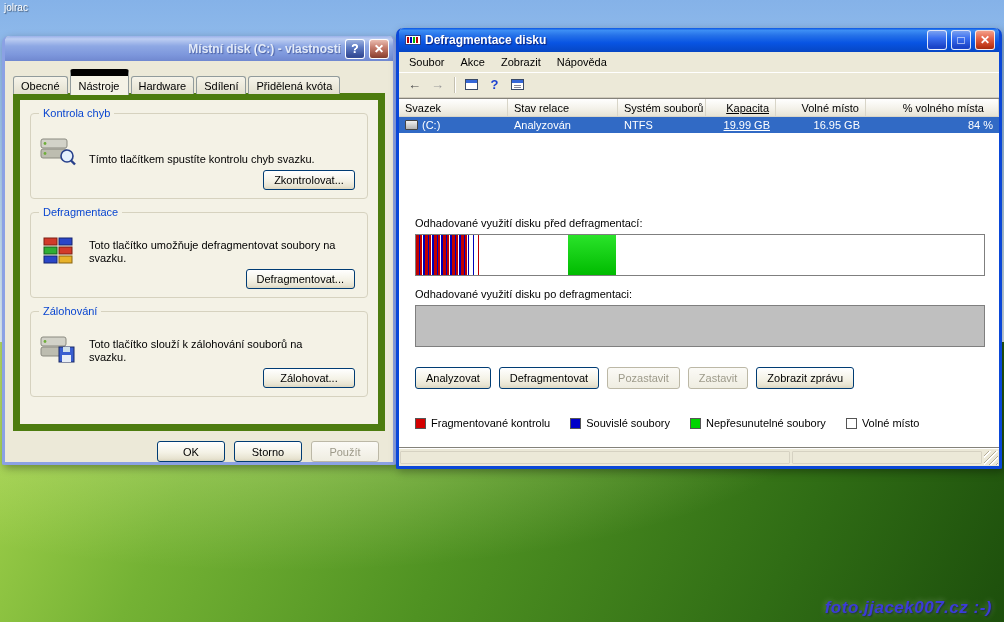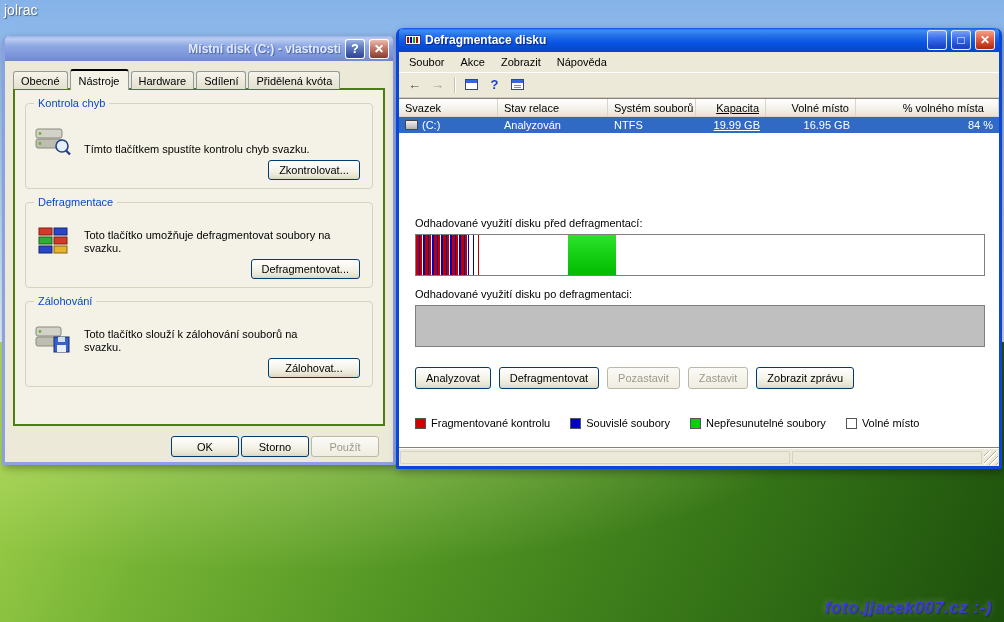--- a/index.html
+++ b/index.html
@@ -6,21 +6,21 @@
   html,body { width:1004px; height:622px; overflow:hidden; }
   body { font-family:"Liberation Sans", sans-serif; font-size:11px; color:#000; }
 
   .desktop { position:relative; width:1004px; height:622px; overflow:hidden; background:#7aa7e0; }
   .sky { position:absolute; left:0; top:0; right:0; height:55%;
          background:linear-gradient(180deg,#85b2e8 0%,#a5cbf0 40%,#cfe7f8 80%,#e6f3fc 100%); }
   .grass { position:absolute; left:0; top:55%; right:0; bottom:0;
          background:linear-gradient(115deg,#a6d44e 0%,#74b234 22%,#4f9222 48%,#306d15 78%,#1d4f0c 100%); }
   .grass::before { content:""; position:absolute; inset:0;
          background:radial-gradient(ellipse at 28% 18%, rgba(235,250,170,.45), rgba(0,0,0,0) 55%); }
-  .corner-label { position:absolute; left:4px; top:2px; color:#fff; font-size:14px; text-shadow:1px 1px 1px rgba(0,0,0,.5); z-index:1; }
+  .corner-label { position:absolute; left:4px; top:2px; color:#fff; font-size:10px; text-shadow:1px 1px 1px rgba(0,0,0,.5); z-index:1; }
   .watermark { position:absolute; right:12px; bottom:4px; z-index:10;
          font-size:17px; font-weight:bold; font-style:italic; color:#3b3bd8; letter-spacing:.5px;
          text-shadow:1px 1px 2px rgba(10,10,70,.55), 0 0 6px rgba(255,255,255,.35); }
 
   
   .window { position:absolute; background:#ece9d8; border-radius:7px 7px 2px 2px;
             box-shadow:2px 3px 8px rgba(0,0,0,.35); }
   .titlebar { height:24px; display:flex; align-items:center; gap:4px;
               padding:0 4px 0 6px; border-radius:5px 5px 0 0;
               background:linear-gradient(180deg,#0854e3 0%,#3d8ef4 10%,#2470e8 32%,#0854e3 62%,#0646c4 100%); }
@@ -44,31 +44,31 @@
   
   .props-window { left:2px; top:36px; width:394px; height:429px; z-index:2;
                   border:3px solid #8ba1e4; border-top:none; }
   .props-window .titlebar { margin:-0px -0px 0; height:25px; }
   .props-body { padding:0; height:398px; }
 
   .tabs { display:flex; align-items:flex-end; padding:7px 4px 0 8px; position:relative; z-index:2; }
   .tab { border:1px solid #919b9c; border-bottom:none; border-radius:3px 3px 0 0;
          padding:3px 7px 2px; margin-right:2px; background:linear-gradient(#f6f4ea,#e3e0cf);
          white-space:nowrap; cursor:default; }
-  .tab.active { background:#f4f2e6; border-top:2px solid #000000; padding:4px 8px 3px; position:relative; top:1px; }
-
-  .tab-panel { margin:-1px 8px 0 8px; height:338px; border:2px solid #4d7c0f; background:#f4f2e6; position:relative; z-index:1; }
+  .tab.active { background:#f4f2e6; border-top:7px solid #000000; padding:4px 8px 3px; position:relative; top:1px; }
+
+  .tab-panel { margin:-1px 8px 0 8px; height:338px; border:7px solid #4d7c0f; background:#f4f2e6; position:relative; z-index:1; }
   .group { position:relative; border:1px solid #d6d2bf; border-radius:4px; margin:13px 10px 0; padding:12px 8px 8px; }
   .group-title { position:absolute; top:-7px; left:8px; background:#f4f2e6; padding:0 4px; color:#0a46d0; }
   .group-row { display:flex; gap:12px; align-items:flex-end; min-height:40px; }
   .gicon { width:38px; flex:0 0 38px; display:grid; place-items:center; }
   .gtext { width:248px; line-height:13px; padding-top:2px; }
   .group-btn { display:block; margin:4px 4px 0 auto; min-width:92px; height:20px; }
 
-  .footer-row { display:flex; justify-content:flex-end; gap:2px; padding:10px 14px 0 0; }
+  .footer-row { display:flex; justify-content:flex-end; gap:9px; padding:10px 14px 0 0; }
   .footer-row .xp-btn { width:68px; }
 
   
   .defrag-window { left:396px; top:28px; width:606px; height:441px; z-index:3;
                    border:3px solid #0a47d8; border-top:none; display:flex; flex-direction:column; }
   .defrag-window .titlebar { margin:0; }
   .app-icon { width:16px; height:16px; flex:0 0 16px; }
 
   .menubar { height:20px; display:flex; align-items:center; padding-left:2px; background:#ece9d8; }
   .menu-item { padding:3px 8px; cursor:default; }
@@ -82,21 +82,21 @@
   .mini-win::before { content:""; position:absolute; left:0; right:0; top:0; height:3px; background:#3567d8; }
   .mini-win.lines::after { content:""; position:absolute; left:2px; right:2px; top:5px; height:1px; background:#889; box-shadow:0 2px 0 #889; }
   .tool-help { color:#1a3fd0; font-size:13px; font-weight:bold; }
 
   .client { flex:1; background:#fff; border:1px solid #84827a; border-left:none; border-right:none; overflow:hidden; }
 
   .listview { height:106px; background:#fff; }
   .lv-header { display:flex; height:18px; }
   .hcell { background:linear-gradient(180deg,#ffffff,#f4f2ea 55%,#e7e4d6); border-right:1px solid #d8d5c8;
            border-bottom:1px solid #d8d5c8; padding:3px 6px 0; white-space:nowrap; overflow:hidden; cursor:default; }
-  .c1{width:99px;} .c2{width:110px;} .c3{width:88px;} .c4{width:70px;text-decoration:underline;} .c5{width:90px;} .c6{flex:1; padding-right:14px;}
+  .c1{width:109px;} .c2{width:110px;} .c3{width:88px;} .c4{width:70px;text-decoration:underline;} .c5{width:90px;} .c6{flex:1; padding-right:14px;}
   .num{ text-align:right; }
   .lv-row { display:flex; height:16px; align-items:center; background:#316ac5; color:#fff; cursor:default; }
   .cell { padding:0 6px; white-space:nowrap; overflow:hidden; display:flex; align-items:center; }
   .cell.num { justify-content:flex-end; }
   .drive-icon { display:inline-block; width:13px; height:10px; margin-right:4px; border:1px solid #444;
                 border-radius:1px; background:linear-gradient(#f0f0f0,#b4b4b4); }
 
   .usage-label { margin:12px 0 5px 16px; }
   .usage-bar { position:relative; height:42px; margin:0 14px 0 16px; border:1px solid #7f7f7f; background:#fff; overflow:hidden; }
   .usage-bar.after { background:#bfbfbf; }

